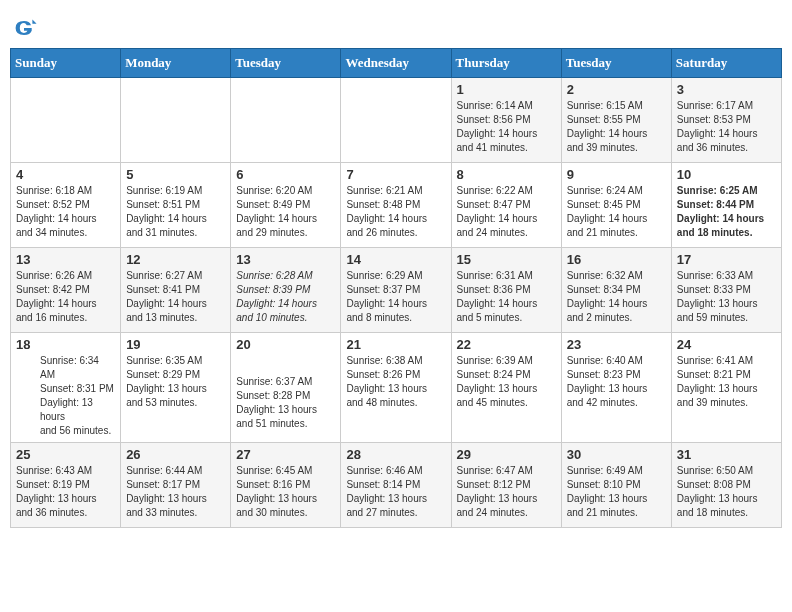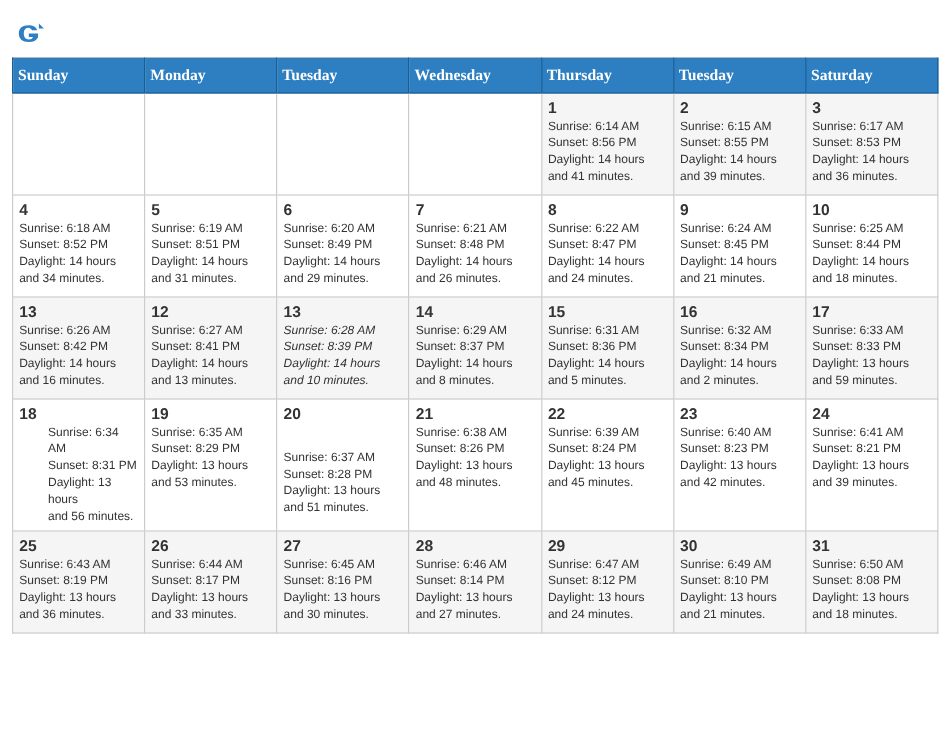--- a/index.html
+++ b/index.html
@@ -189,21 +189,21 @@
         </td>
         <td>
           <div class="day-number">9</div>
           <div class="day-info" style="white-space: pre-line;">Sunrise: 6:24 AM
 Sunset: 8:45 PM
 Daylight: 14 hours
 and 21 minutes.</div>
         </td>
         <td>
           <div class="day-number">10</div>
-          <div class="day-info" style="white-space: pre-line;">Sunrise: 6:25 AM
+          <div class="day-info" style="white-space: pre-line; font-weight: bold;">Sunrise: 6:25 AM
 Sunset: 8:44 PM
 Daylight: 14 hours
 and 18 minutes.</div>
         </td>
       </tr>
       <tr>
         <td>
           <div class="day-number">13</div>
           <div class="day-info" style="white-space: pre-line;">Sunrise: 6:26 AM
 Sunset: 8:42 PM

